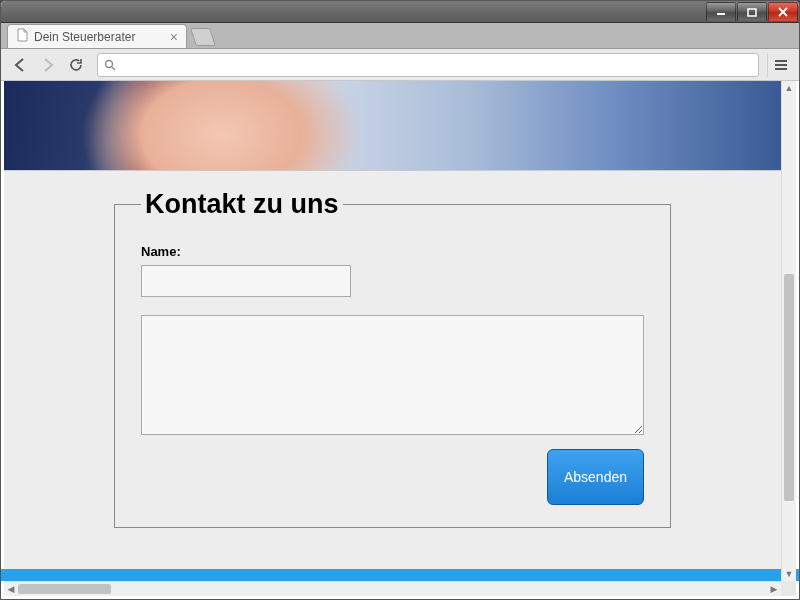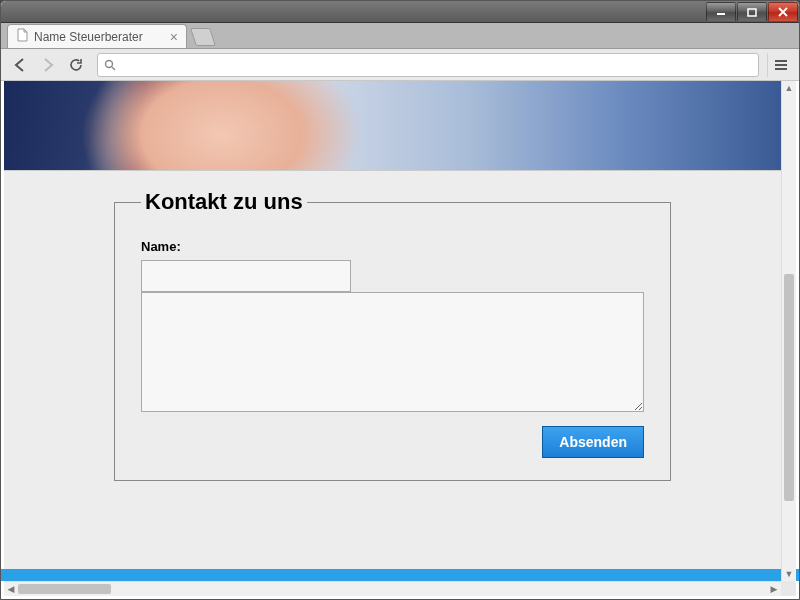--- a/index.html
+++ b/index.html
@@ -146,28 +146,29 @@
   .form-wrap {
     margin: 18px 110px 0 110px;
     padding-bottom: 20px;
   }
   fieldset {
     border: 1px solid #888;
     padding: 24px 26px 22px 26px;
     position: relative;
   }
   legend {
-    font-size: 22px;
+    font-size: 27px;
     font-weight: bold;
     padding: 0 4px;
     color: #000;
   }
   .row {
     display: flex;
     gap: 40px;
+    margin-bottom: 18px;
   }
   .field { flex:1; display:flex; flex-direction:column; }
   .field.half { max-width: 210px; }
   label {
     font-size: 13px;
     font-weight: bold;
     color: #000;
     margin-bottom: 6px;
   }
   input[type=text] {
@@ -183,25 +184,25 @@
     border: 1px solid #aaa;
     background: #f7f7f7;
     padding: 6px;
     font-size: 13px;
     resize: both;
   }
   .actions { display:flex; justify-content:flex-end; margin-top:14px; }
   .submit {
     background: linear-gradient(to bottom, #3ea2f0, #1c7fd6);
     color: #fff;
-    font-weight: bold;
+    font-weight: normal;
     font-size: 14px;
-    padding: 7px 16px;
+    padding: 19px 16px;
     border: 1px solid #0a5aa0;
-    border-radius: 0;
+    border-radius: 6px;
     cursor: pointer;
   }
 
   .footer-stripe {
     position:absolute;
     left:0; right:0;
     bottom: 18px;
     height: 12px;
     background: #2aa0e8;
   }
@@ -264,21 +265,21 @@
     </div>
   </div>
 
   <div class="tabstrip">
     <div class="tab">
       <span class="page-icon">
         <svg width="12" height="14">
             <path d="M2 1 h6 l3 3 v9 h-9 z M8 1 v3 h3" fill="#fff" stroke="#999" stroke-width="1"></path>
           </svg>
       </span>
-      <span>Name Steuerberater</span>
+      <span>Dein Steuerberater</span>
       <span class="close-x">×</span>
     </div>
     <div class="newtab"></div>
   </div>
 
   <div class="toolbar">
     <div class="navbtn">
       <svg width="16" height="16">
           <path d="M11 2 L4 8 L11 14" fill="none" stroke="currentColor" stroke-width="2"></path>
         </svg>

